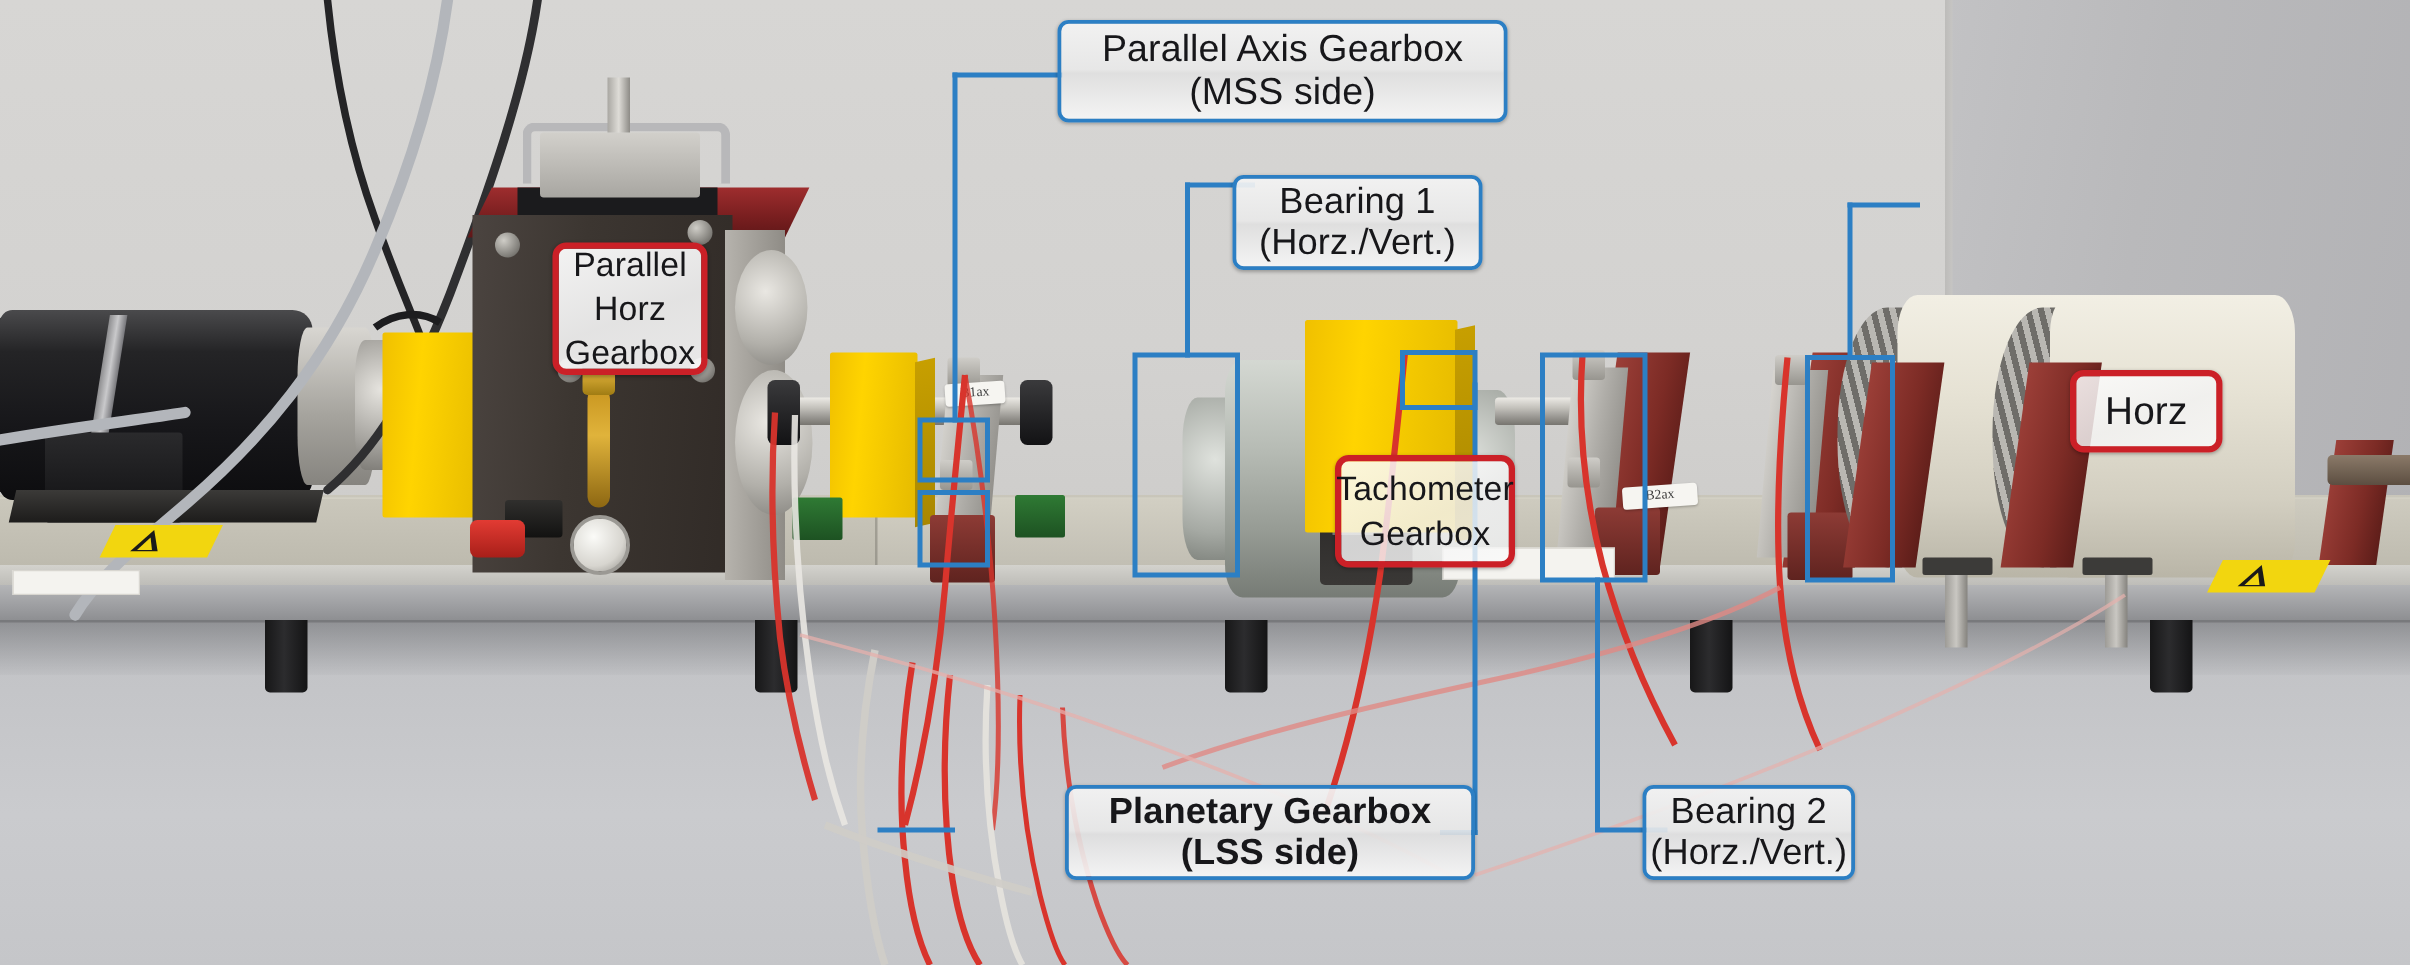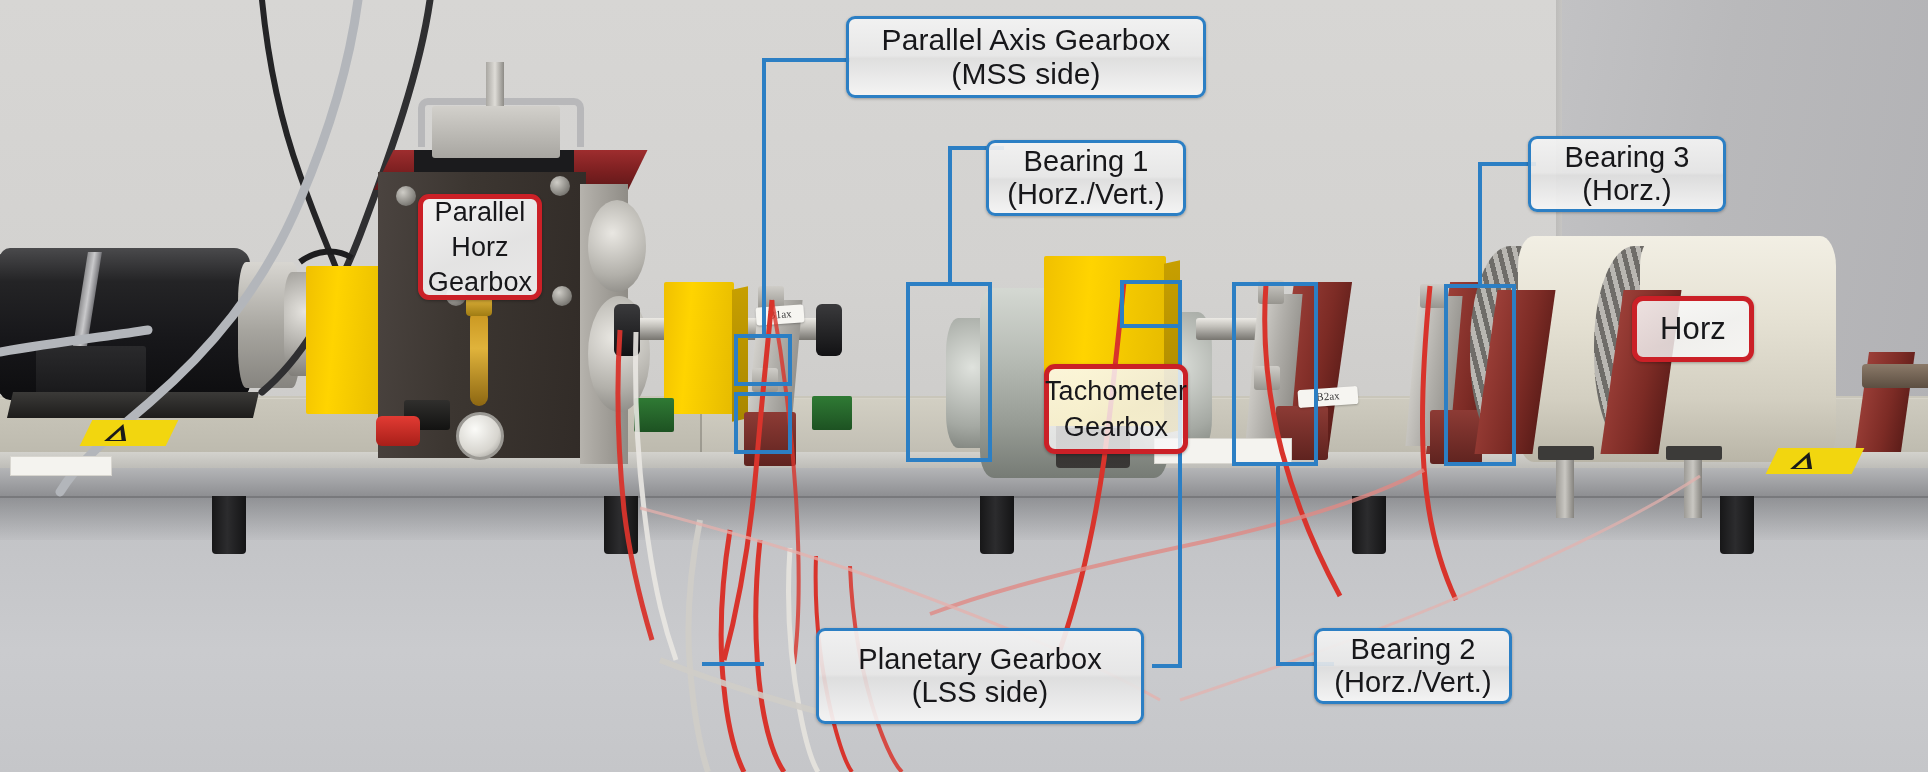--- a/index.html
+++ b/index.html
@@ -320,20 +320,21 @@
   .callout.blue {
     border: 3px solid #2c7fc4;
     background: linear-gradient(180deg, rgba(243,243,243,.93) 0%, rgba(233,233,233,.90) 48%, rgba(224,224,224,.90) 52%, rgba(246,246,246,.93) 100%);
     box-shadow: 0 1px 3px rgba(0,0,0,.28);
   }
   .callout.red {
     border: 5px solid #cb2027;
     background: linear-gradient(160deg, rgba(252,252,252,.95) 0%, rgba(240,240,240,.93) 55%, rgba(248,248,248,.92) 100%);
     box-shadow: 0 1px 3px rgba(0,0,0,.3);
     border-radius: 11px;
+    margin-left: 24px;
   }
   .callout.red.translucent {
     background: linear-gradient(160deg, rgba(252,252,252,.86) 0%, rgba(243,243,243,.83) 55%, rgba(250,250,250,.82) 100%);
   }
 
   
   .lead {
     position: absolute;
     background: #2c7fc4;
   }
@@ -520,32 +521,28 @@
   <div class="callout blue" style="left:846px;top:16px;width:360px;height:82px;font-size:30px;line-height:34px;">
     <span class="l1">Parallel Axis  Gearbox</span>
     <span class="l2">(MSS side)</span>
   </div>
 
   <div class="callout blue" style="left:986px;top:140px;width:200px;height:76px;font-size:29px;line-height:33px;">
     <span class="l1">Bearing 1</span>
     <span class="l2">(Horz./Vert.)</span>
   </div>
 
-  <div class="callout blue" style="left:1528px;top:136px;width:198px;height:76px;font-size:29px;line-height:33px;">
-    <span class="l1">Bearing 3</span>
-    <span class="l2">(Horz.)</span>
-  </div>
-
-
-  <div class="callout blue" style="left:816px;top:628px;width:328px;height:96px;font-size:29px;line-height:33px;">
+
+
+  <div class="callout blue" style="left:852px;top:628px;width:328px;height:76px;font-size:29px;line-height:33px;font-weight:bold;">
     <span class="l1">Planetary Gearbox</span>
     <span class="l2">(LSS side)</span>
   </div>
 
-  <div class="callout blue" style="left:1314px;top:628px;width:198px;height:76px;font-size:29px;line-height:33px;">
+  <div class="callout blue" style="left:1314px;top:628px;width:170px;height:76px;font-size:29px;line-height:33px;">
     <span class="l1">Bearing 2</span>
     <span class="l2">(Horz./Vert.)</span>
   </div>
 
 
   <div class="callout red" style="left:418px;top:194px;width:124px;height:106px;font-size:27px;line-height:35px;">
     <span class="l1">Parallel</span>
     <span class="l2">Horz</span>
     <span class="l2">Gearbox</span>
   </div>

